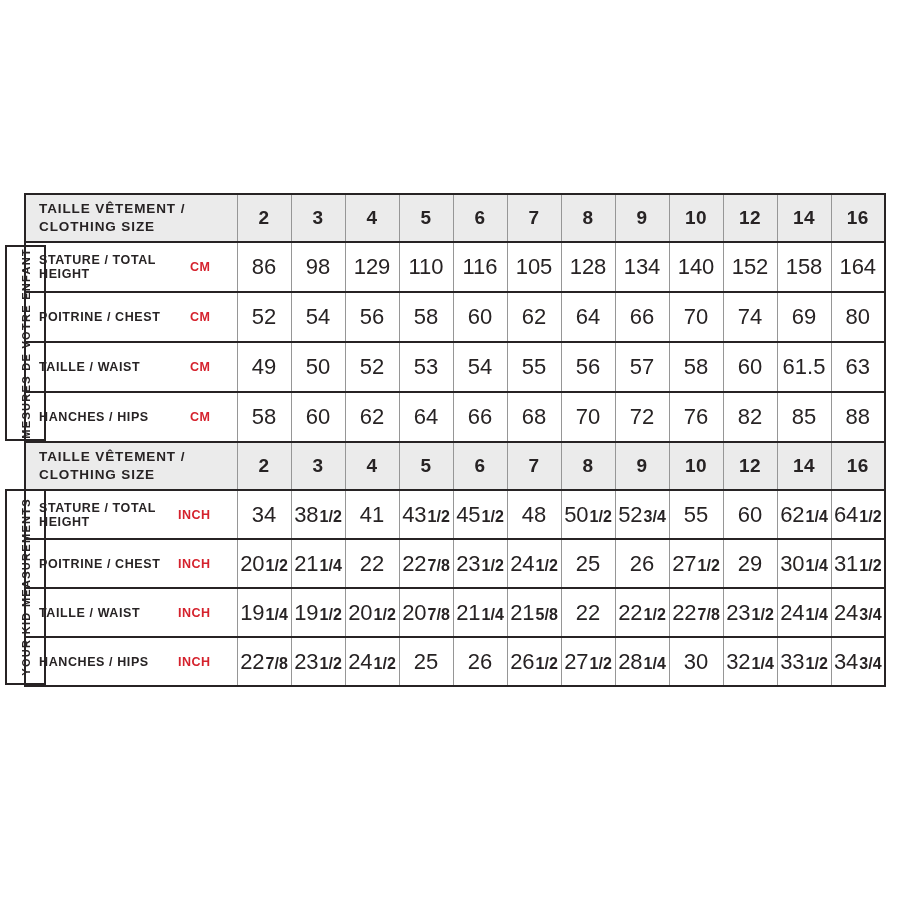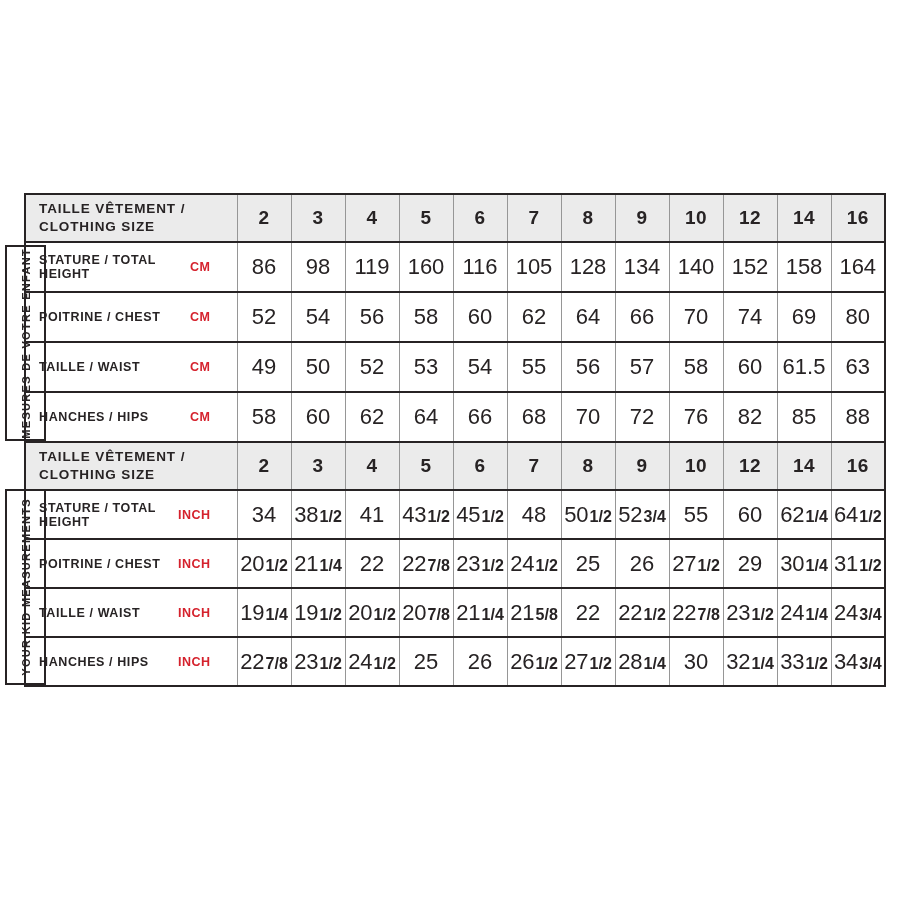--- a/index.html
+++ b/index.html
@@ -164,22 +164,22 @@
         </tr>
         <tr class="row-cm">
           <td class="lbl-cell">
             <div class="lbl-inner">
               <span class="lbl-text">STATURE / TOTAL HEIGHT</span>
               <span class="unit">CM</span>
             </div>
           </td>
           <td class="val-cell"><span class="num-main">86</span></td>
           <td class="val-cell"><span class="num-main">98</span></td>
-          <td class="val-cell"><span class="num-main">119</span></td>
-          <td class="val-cell"><span class="num-main">160</span></td>
+          <td class="val-cell"><span class="num-main">129</span></td>
+          <td class="val-cell"><span class="num-main">110</span></td>
           <td class="val-cell"><span class="num-main">116</span></td>
           <td class="val-cell"><span class="num-main">105</span></td>
           <td class="val-cell"><span class="num-main">128</span></td>
           <td class="val-cell"><span class="num-main">134</span></td>
           <td class="val-cell"><span class="num-main">140</span></td>
           <td class="val-cell"><span class="num-main">152</span></td>
           <td class="val-cell"><span class="num-main">158</span></td>
           <td class="val-cell"><span class="num-main">164</span></td>
         </tr>
         <tr class="row-cm">

